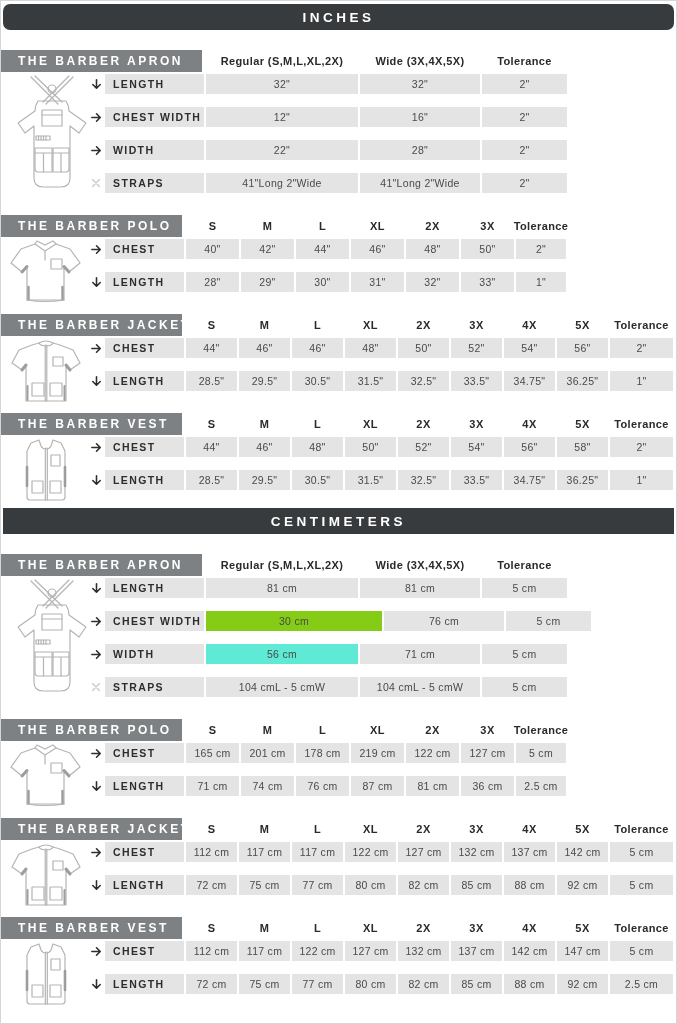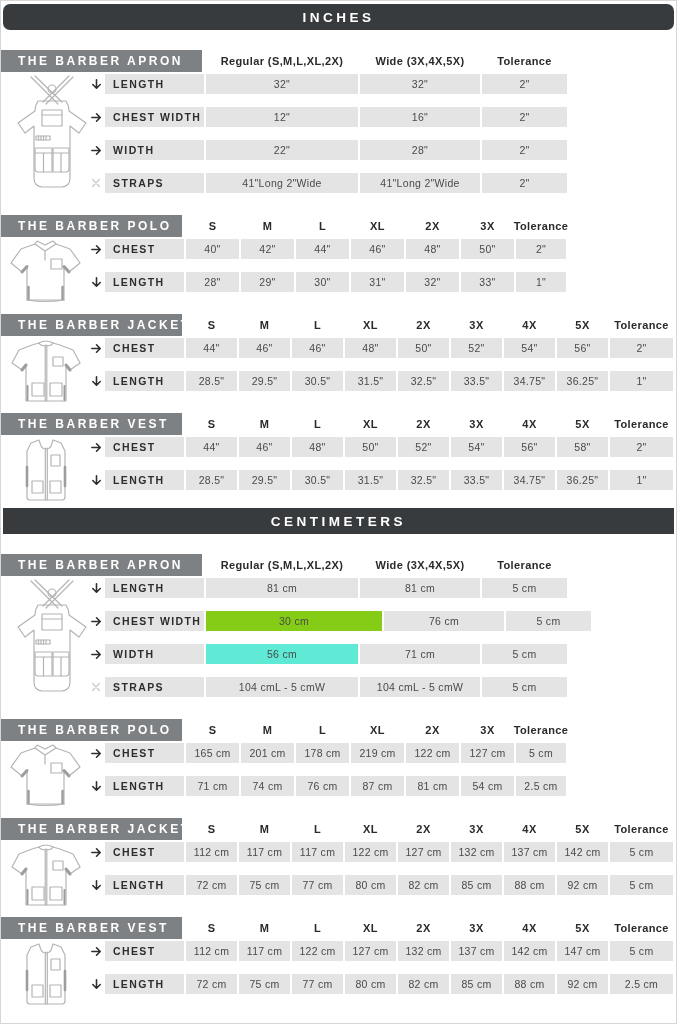--- a/index.html
+++ b/index.html
@@ -416,21 +416,21 @@
             <svg viewBox="0 0 14 14" width="13" height="13" fill="none" stroke="#2e2e2e" stroke-width="1.7" stroke-linecap="round" stroke-linejoin="round">
               <path d="M7 2 L7 10.5 M3 7 L7 11 L11 7"></path>
             </svg>
           </span>
           <div class="labelcell" style="width: 79px; background: rgb(228, 228, 229);">LENGTH</div>
           <div class="vcell" style="width: 53px; background: rgb(228, 228, 229);">71 cm</div>
           <div class="vcell" style="width: 53px; background: rgb(228, 228, 229);">74 cm</div>
           <div class="vcell" style="width: 53px; background: rgb(228, 228, 229);">76 cm</div>
           <div class="vcell" style="width: 53px; background: rgb(228, 228, 229);">87 cm</div>
           <div class="vcell" style="width: 53px; background: rgb(228, 228, 229);">81 cm</div>
-          <div class="vcell" style="width: 53px; background: rgb(228, 228, 229);">54 cm</div>
+          <div class="vcell" style="width: 53px; background: rgb(228, 228, 229);">36 cm</div>
           <div class="vcell" style="width: 50px; background: rgb(228, 228, 229);">2.5 cm</div>
         </div>
       </div>
     </div>
     <div class="sizetable t-jacket">
       <div class="thead">
         <div class="titlebar" style="width: 181px; background: rgb(126, 129, 131);">THE BARBER JACKET</div>
         <div class="colheads" style="left: 185px;">
           <div class="colhead" style="width: 51px;">S</div>
           <div class="colhead" style="width: 51px;">M</div>

